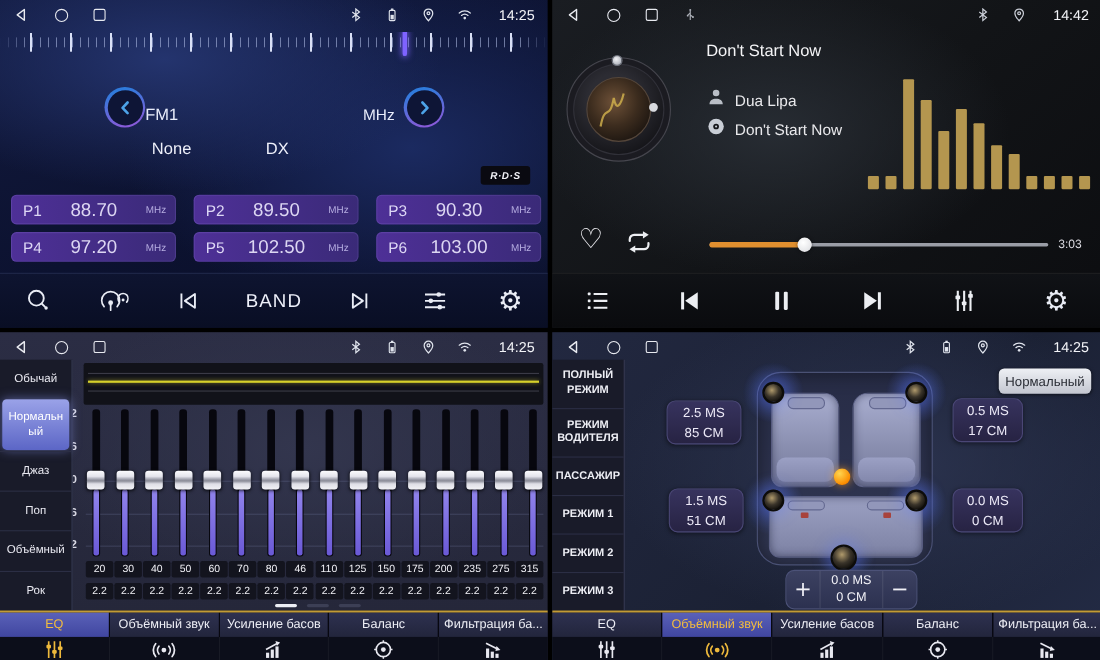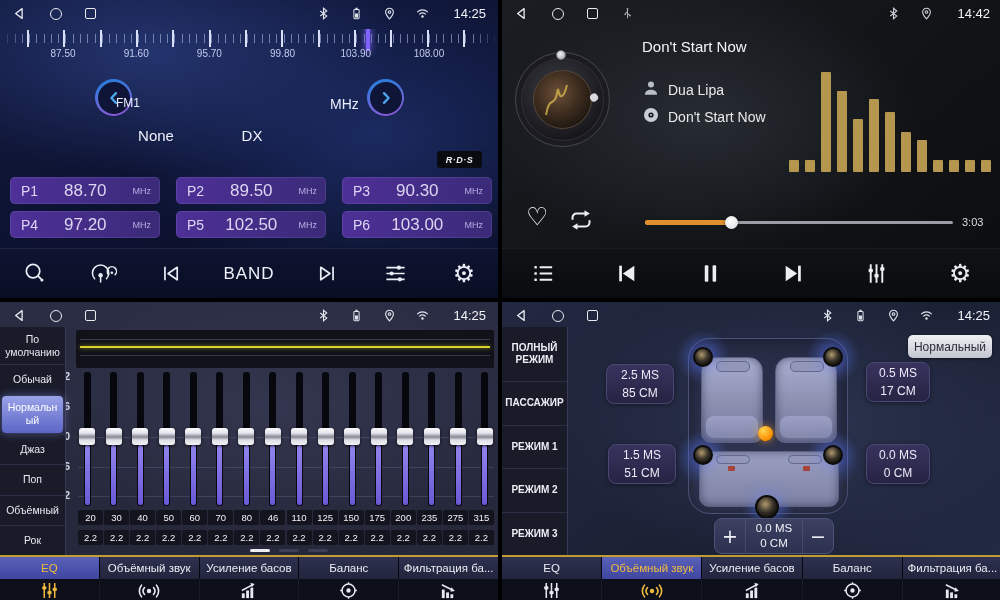--- a/index.html
+++ b/index.html
@@ -42,21 +42,21 @@
   .dial-labels { position:absolute; left:40px; top:19px; width:412px; display:flex; justify-content:space-between; }
   .dial-label { width:46px; text-align:center; color:#c3cbec; font-size:10px; }
   .dial-indicator { position:absolute; top:-2px; width:4px; height:24px; border-radius:2px;
     background:#7e63ff; box-shadow:0 0 6px 1px rgba(125,100,255,.8); }
 
   .arrow-btn { position:absolute; width:37px; height:37px; border-radius:50%; border:none; cursor:pointer;
     background:linear-gradient(165deg,#2f7bdc 15%, #8a5ad8 90%); padding:0; }
   .arrow-btn::after { content:""; position:absolute; inset:2.5px; border-radius:50%;
     background:radial-gradient(circle at 50% 40%, #11складка 0, #101838 0%); background:#0e1536; }
   .arrow-btn svg { position:relative; z-index:2; display:block; margin:auto; }
-  .band-label { position:absolute; left:116px; top:96px; color:#e9edfb; font-size:12px; }
+  .band-label { position:absolute; left:132px; top:96px; color:#e9edfb; font-size:15px; }
   .freq-big { position:absolute; left:175px; top:70px; width:150px; text-align:center;
     color:#f5f3fd; font-size:38px; font-weight:bold; letter-spacing:1px; }
   .freq-unit { position:absolute; left:330px; top:96px; color:#e9edfb; font-size:14px; }
   .sub-left { position:absolute; left:126px; top:127px; width:60px; text-align:center; color:#eef0fa; font-size:15px; }
   .sub-right { position:absolute; left:232px; top:127px; width:40px; text-align:center; color:#eef0fa; font-size:15px; }
   .rds-badge { position:absolute; left:437px; top:151px; width:45px; height:17px; background:#0a0a11;
     border-radius:3px; color:#f0f0f5; font-size:9px; font-weight:bold; font-style:italic;
     display:flex; align-items:center; justify-content:center; letter-spacing:.5px; }
   .preset-grid { position:absolute; left:10px; top:177px; width:482px;
     display:grid; grid-template-columns:1fr 1fr 1fr; gap:7px 16px; }
@@ -247,28 +247,20 @@
             </svg>
           </span>
         <span class="clock">14:25</span>
       </div>
     </div>
 
     <div class="dial">
       <div class="ticks-minor"></div>
       <div class="ticks-major"></div>
       <div class="dial-indicator" style="left: 73.5%;"></div>
-      <div class="dial-labels">
-        <span class="dial-label">87.50</span>
-        <span class="dial-label">91.60</span>
-        <span class="dial-label">95.70</span>
-        <span class="dial-label">99.80</span>
-        <span class="dial-label">103.90</span>
-        <span class="dial-label">108.00</span>
-      </div>
     </div>
 
     <button class="arrow-btn" style="left:95px; top:79px;">
       <svg width="16" height="16" viewBox="0 0 16 16" fill="none" stroke="#4da3e8" stroke-width="2.4" stroke-linecap="round" stroke-linejoin="round">
           <path d="M10 3.2 5.4 8l4.6 4.8"></path>
         </svg>
     </button>
     <span class="band-label">FM1</span>
     <span class="freq-unit">MHz</span>
     <button class="arrow-btn" style="left:367px; top:79px;">
@@ -522,21 +514,20 @@
               <path d="M1.6 5.2a8 8 0 0 1 10.8 0"></path>
               <path d="M3.8 7.6a5 5 0 0 1 6.4 0"></path>
               <circle cx="7" cy="10.2" r="1.3" fill="#dfe3ec" stroke="none"></circle>
             </svg>
           </span>
         <span class="clock">14:25</span>
       </div>
     </div>
 
     <div class="side-list">
-        <div class="side-item tall">По умолчанию</div>
         <div class="side-item">Обычай</div>
         <div class="side-item tall selected">Нормальный</div>
         <div class="side-item">Джаз</div>
         <div class="side-item">Поп</div>
         <div class="side-item">Объёмный</div>
         <div class="side-item">Рок</div>
       </div>
 
     <div class="curve-panel">
       <div class="curve-line" style="top:9px;"></div>
@@ -772,20 +763,21 @@
               <path d="M3.8 7.6a5 5 0 0 1 6.4 0"></path>
               <circle cx="7" cy="10.2" r="1.3" fill="#dfe3ec" stroke="none"></circle>
             </svg>
           </span>
         <span class="clock">14:25</span>
       </div>
     </div>
 
     <div class="side-list">
         <div class="side-item tall">ПОЛНЫЙ РЕЖИМ</div>
+        <div class="side-item tall">РЕЖИМ ВОДИТЕЛЯ</div>
         <div class="side-item">ПАССАЖИР</div>
         <div class="side-item">РЕЖИМ 1</div>
         <div class="side-item">РЕЖИМ 2</div>
         <div class="side-item">РЕЖИМ 3</div>
       </div>
 
     <div class="profile-btn">Нормальный</div>
 
     <div class="car">
       <div class="glow" style="left:-14px; top:-10px;"></div>

